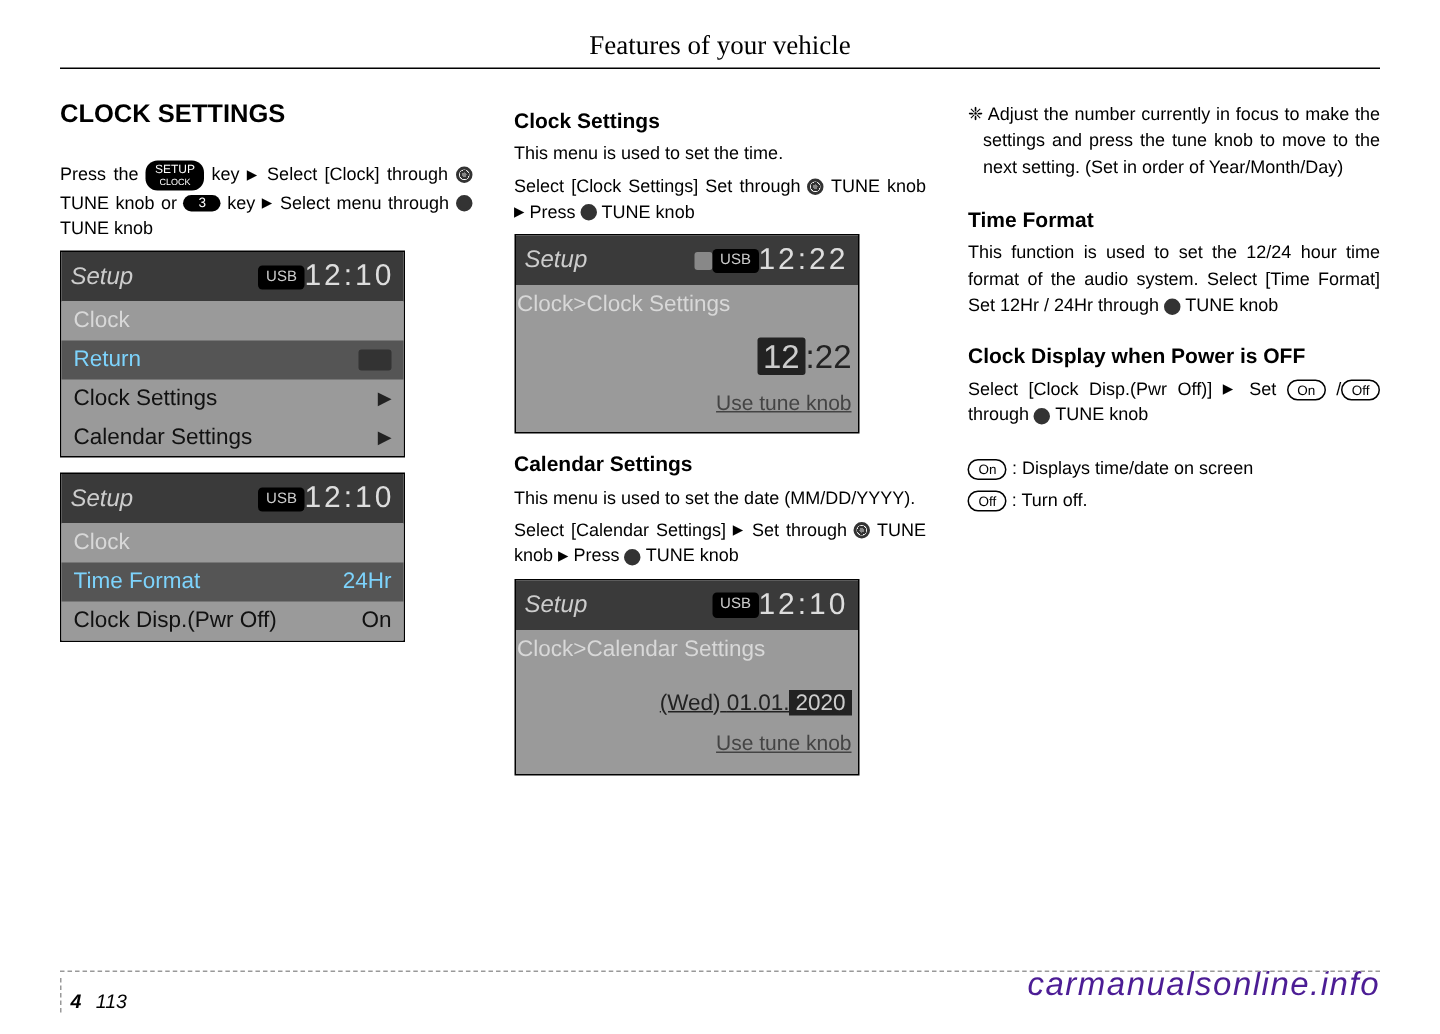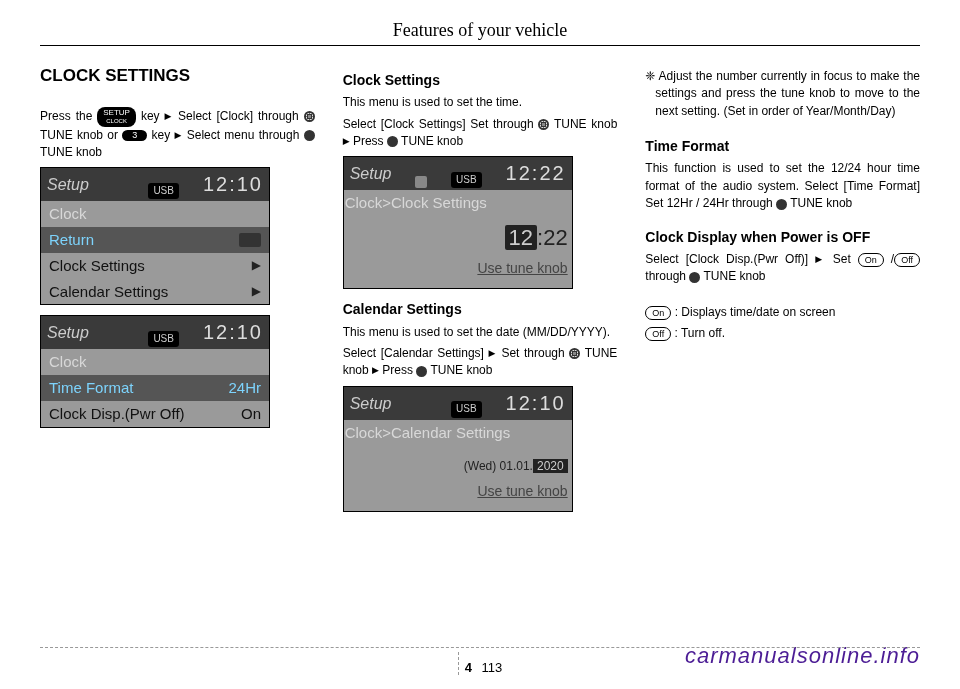--- a/index.html
+++ b/index.html
@@ -57,21 +57,21 @@
     width: 230px;
     border: 1px solid #000;
     margin: 6px 0 10px 0;
     font-family: "Comic Sans MS", cursive, sans-serif;
   }
   .screen .topbar {
     display:flex; align-items:center; justify-content:space-between;
     background:#3a3a3a; color:#c6c6c6; padding:2px 6px; font-size:13px;
   }
   .screen .topbar .lbl { font-style:italic; color:#ccc; font-size:16px;}
-  .screen .topbar .icons { display:flex; gap:24px; align-items:flex-end;}
+  .screen .topbar .icons { display:flex; gap:0; align-items:center;}
   .usb-badge { background:#000; color:#ccc; font-size:10px; padding:1px 5px; border-radius:3px; font-family:Arial; }
   .bt-icon { width:12px;height:12px;background:#888;border-radius:2px;}
   .screen .time { color:#ddd; font-size:20px; letter-spacing:2px; }
   .screen .body { background:#9a9a9a; }
   .screen .row {
     padding:2px 8px; color:#111; font-size:15px; display:flex;
     justify-content:space-between; align-items:center;
   }
   .screen .row.title { color:#d8d8d8; background:#9a9a9a; font-size:15px;}
   .screen .row.sel { background:#555; color:#7dd3fc; }
@@ -82,28 +82,28 @@
   .screen .row .chev { color:#222; font-size:12px;}
   .screen .msgbody {
     background:#9a9a9a; text-align:right; padding:6px 4px 10px 4px;
   }
   .screen .bigtime { font-size:22px; color:#222; }
   .screen .bigtime .boxed {
     background:#222; color:#ccc; padding:0 4px; border-radius:2px;
   }
   .screen .hint { font-size:14px; color:#444; margin-top:4px;text-decoration:underline;}
   .screen .breadcrumb { color:#d8d8d8; background:#9a9a9a; font-size:15px; padding:2px 1px; text-align:left;}
-  .screen .dateline { font-size:12px; color:#222; padding:6px 0 2px 0;}
+  .screen .dateline { font-size:15px; color:#222; padding:6px 0 2px 0;text-decoration:underline;}
   .screen .dateline .boxed { background:#222; color:#ccc; padding:0 4px;}
 
   .bullet-note { text-indent:-10px; padding-left:10px; }
 
   .footer {
     position:absolute; left:40px; right:40px; bottom:14px;
-    border-top:1px dashed #999; text-align:center; font-size:13px; padding-top:4px;
+    border-top:1px dashed #999; text-align:left; font-size:13px; padding-top:4px;font-style:italic;
   }
   .footer .chap { display:inline-block; border-left:1px dashed #999; padding:8px 6px 0 6px; font-weight:bold;}
   .watermark {
     position:absolute; right:40px; bottom:20px; color:#4c1d95;
     font-size:22px; font-style:italic; letter-spacing:1px;
   }
 </style>
 </head>
 <body>
 

